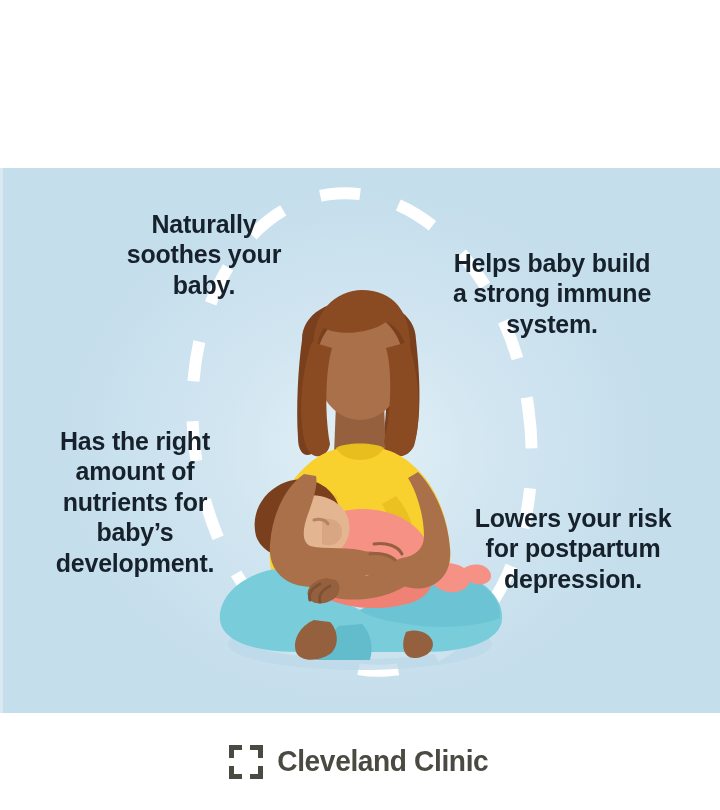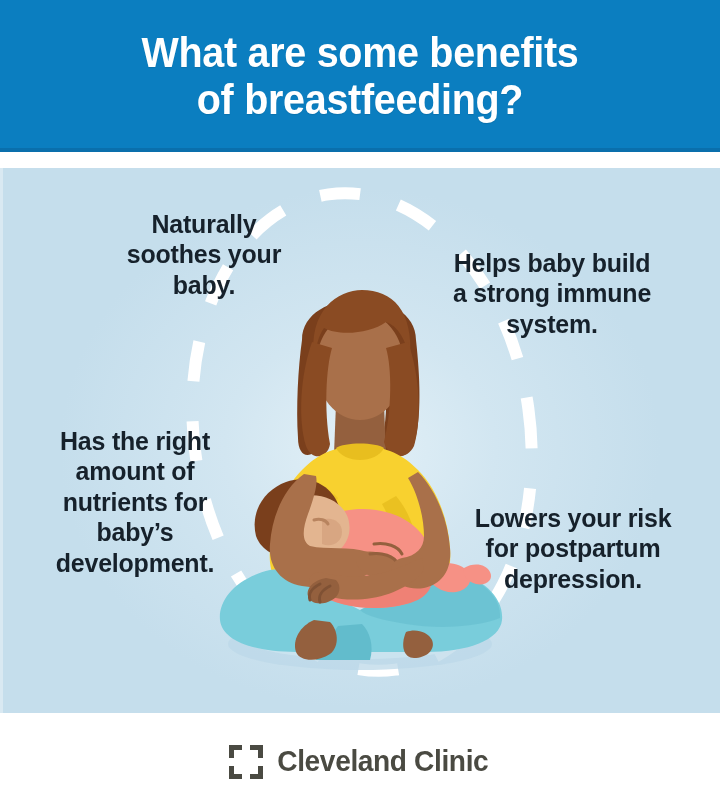--- a/index.html
+++ b/index.html
@@ -137,26 +137,20 @@
     letter-spacing: -0.4px;
     transform: scaleX(0.97);
     white-space: nowrap;
   }
 </style>
 </head>
 <body>
 
 <div id="infographic">
 
-  <div class="header-band">
-    <div class="header-title">
-      <span>What are some benefits</span><br>
-      <span>of breastfeeding?</span>
-    </div>
-  </div>
 
   <div class="stage">
     <div class="stage-left-edge"></div>
 
     <svg class="dashed-circle" viewBox="0 0 356 500">
       <ellipse cx="178" cy="250" rx="168" ry="240" fill="none" stroke="#ffffff" stroke-width="12" stroke-linecap="butt" stroke-dasharray="40 40" transform="rotate(-8 178 250)"></ellipse>
     </svg>
 
     <svg class="illustration" viewBox="0 0 300 445">
 

